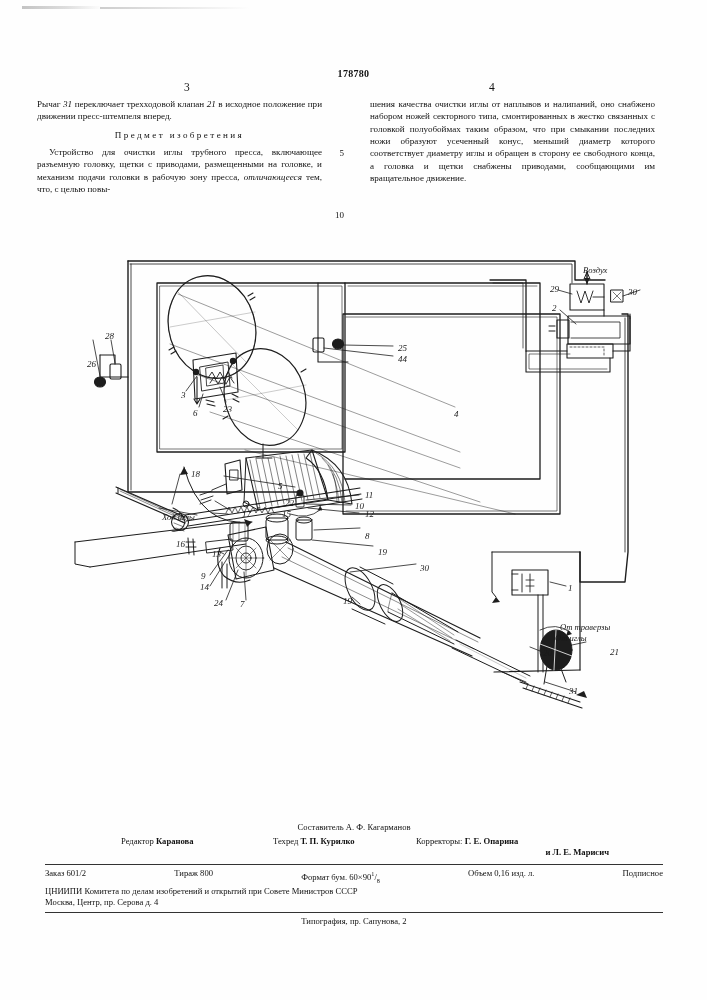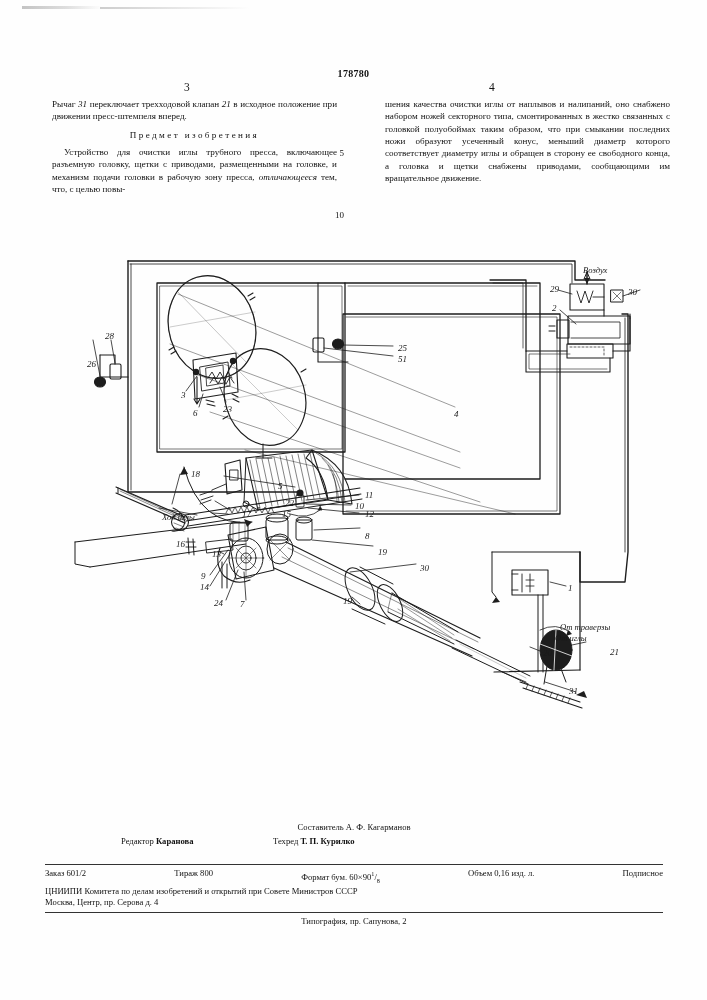--- a/index.html
+++ b/index.html
@@ -47,21 +47,21 @@
     position: absolute;
     top: 81px;
     font-size: 11.5px;
   }
   .col-num.left  { left: 184px; }
   .col-num.right { left: 489px; }
 
   
   .columns {
     position: absolute;
-    left: 52px;
+    left: 37px;
     top: 98px;
     width: 618px;
     display: flex;
     gap: 0px;
   }
   .col {
     width: 285px;
     font-size: 9.1px;
     line-height: 12.35px;
     text-align: justify;
@@ -457,21 +457,21 @@
         </g>
       </g>
     </svg>
 
     <span class="fig-label" style="left:27px;  top:80px;margin-top:28px;">26</span>
     <span class="fig-label" style="left:45px;  top:80px;">28</span>
     <span class="fig-label" style="left:121px; top:139px;">3</span>
     <span class="fig-label" style="left:133px; top:157px;">6</span>
     <span class="fig-label" style="left:163px; top:153px;">23</span>
     <span class="fig-label" style="left:338px; top:92px;">25</span>
-    <span class="fig-label" style="left:338px; top:103px;">51</span>
+    <span class="fig-label" style="left:338px; top:103px;">44</span>
     <span class="fig-label" style="left:490px; top:33px;">29</span>
     <span class="fig-label" style="left:568px; top:36px;">30</span>
     <span class="fig-label" style="left:492px; top:52px;">2</span>
     <span class="fig-label" style="left:394px; top:158px;">4</span>
     <span class="fig-label" style="left:218px; top:230px;">5</span>
     <span class="fig-label" style="left:131px; top:218px;">18</span>
     <span class="fig-label" style="left:182px; top:258px;">17</span>
     <span class="fig-label" style="left:225px; top:247px;">22</span>
     <span class="fig-label" style="left:222px; top:258px;">15</span>
     <span class="fig-label" style="left:305px; top:239px;">11</span>
@@ -496,20 +496,21 @@
     <span class="fig-label word" style="left:102px; top:261px;">Ход иглы</span>
     <span class="fig-label word" style="left:500px; top:371px;">От траверзы</span>
     <span class="fig-label word" style="left:495px; top:382px;">От иглы</span>
   </div>
 
   <div class="footer">
     <div class="compiler">Составитель А. Ф. Кагарманов</div>
     <div class="credits">
       <div class="editor"><span>Редактор </span><b>Каранова</b></div>
       <div class="techred"><span>Техред </span><b>Т. П. Курилко</b></div>
+      <div class="correct"><span>Корректоры: </span><b>Г. Е. Опарина</b><b class="l2">и Л. Е. Марисич</b></div>
     </div>
     <hr class="rule">
     <div class="imprint">
       <div class="l1">
         <span>Заказ 601/2</span>
         <span>Тираж 800</span>
         <span><span>Формат бум. 60×90</span><span class="sup">1</span>/<span class="sub">8</span></span>
         <span>Объем 0,16 изд. л.</span>
         <span>Подписное</span>
       </div>

